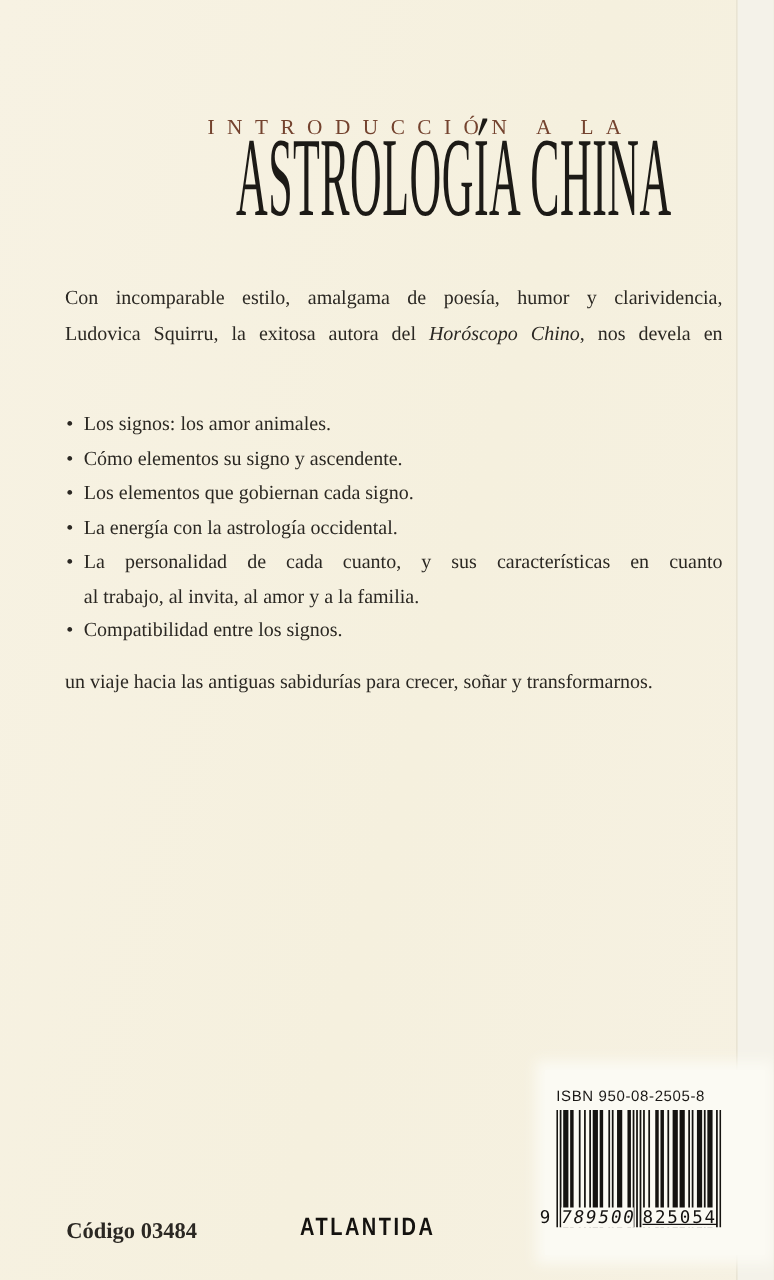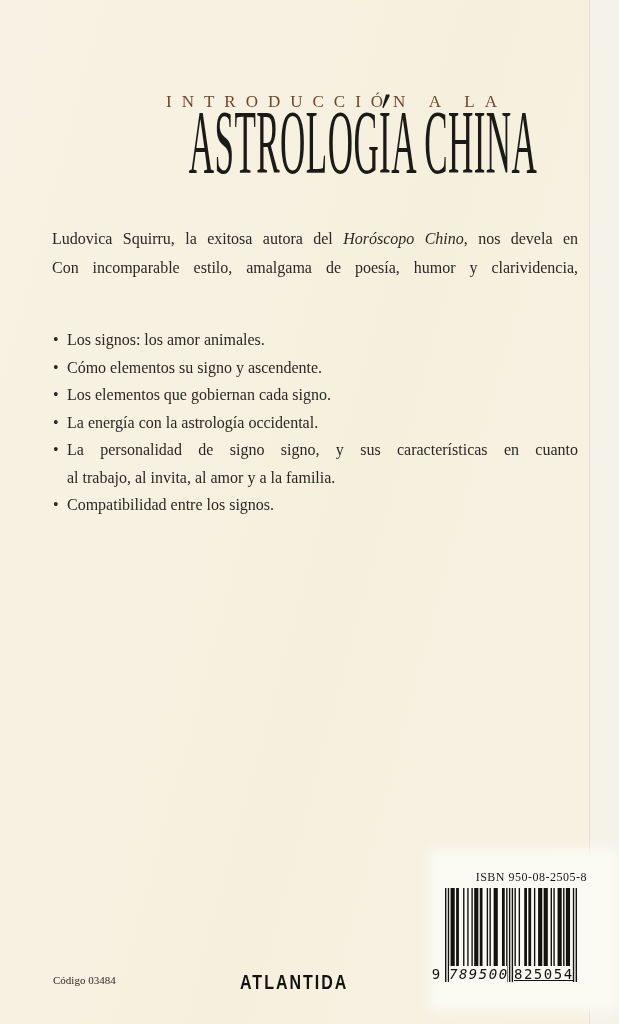--- a/index.html
+++ b/index.html
@@ -30,55 +30,55 @@
   .nowrap { white-space:nowrap; }
   .it { font-style:italic; }
   .bullets { top:326px; line-height:27.5px; }
   .bullet { position:relative; padding-left:15px; }
   .bullet .marker { position:absolute; left:1px; }
   .barcode-panel {
     position:absolute; left:436px; top:856px; width:176px; height:148px;
     background:#fbfaf3; box-shadow:0 0 10px 7px #fbfaf3;
   }
   .isbn {
-    position:absolute; left:445px; top:870px; width:132px; text-align:right;
-    font-family:Liberation Serif, serif; font-size:12px;
-    letter-spacing:0.5px; color:#1b1917; white-space:nowrap;margin-left:10px;
+    position:absolute; left:445px; top:870px; width:132px; text-align:left;
+    font-family:Liberation Sans, sans-serif; font-size:12px;
+    letter-spacing:0.5px; color:#1b1917; white-space:nowrap;
   }
   .bars { position:absolute; left:445px; top:888px; width:132px; height:94px; }
   .bars svg { display:block; width:100%; height:100%; }
   .bc-digit {
     position:absolute; height:16px; line-height:16px; top:966px;
     font-family:"DejaVu Sans Mono", monospace; font-size:14px; color:#141210;
     text-align:center; background:#fbfaf3; letter-spacing:1.5px; white-space:nowrap;
   }
   .bc-first { left:429px; width:14px; background:transparent; letter-spacing:0; }
   .bc-left  { left:449px; width:58px;font-style:italic; }
   .bc-right { left:514px; width:58px;text-decoration:underline; }
-  .code { position:absolute; left:53px; top:974px; font-size:11px; color:#2b2823; white-space:nowrap; }
+  .code { position:absolute; left:53px; top:974px; font-size:18px; color:#2b2823; white-space:nowrap;font-weight:bold; }
   .publisher {
     position:absolute; left:240px; top:971px; color:#14120f;
     font-family:"Liberation Sans", sans-serif; font-weight:bold;
     font-size:20px; letter-spacing:2.5px; white-space:nowrap;
     transform:scaleX(0.8); transform-origin:0 50%;
   }
 </style>
 </head>
 <body>
 
 <div class="page">
 
   <div class="edge-strip"></div>
 
   <div class="kicker">INTRODUCCIÓN A LA</div>
   <div class="title">ASTROLOGÍA CHINA</div>
 
   <div class="textblock p1">
+    <div class="jline">Con incomparable estilo, amalgama de poesía, humor y clarividencia,</div>
     <div class="jline"><span>Ludovica Squirru, la exitosa autora del </span><span class="it">Horóscopo Chino</span><span>, nos devela en</span></div>
-    <div class="jline">Con incomparable estilo, amalgama de poesía, humor y clarividencia,</div>
   </div>
 
   <div class="textblock bullets">
     <div class="bullet">
       <span class="marker">•</span>
       <div class="nowrap">Los signos: los amor animales.</div>
     </div>
     <div class="bullet">
       <span class="marker">•</span>
       <div class="nowrap">Cómo elementos su signo y ascendente.</div>
@@ -86,30 +86,31 @@
     <div class="bullet">
       <span class="marker">•</span>
       <div class="nowrap">Los elementos que gobiernan cada signo.</div>
     </div>
     <div class="bullet">
       <span class="marker">•</span>
       <div class="nowrap">La energía con la astrología occidental.</div>
     </div>
     <div class="bullet">
       <span class="marker">•</span>
-      <div class="jline">La personalidad de signo signo, y sus características en cuanto</div>
+      <div class="jline">La personalidad de cada cuanto, y sus características en cuanto</div>
       <div class="nowrap">al trabajo, al invita, al amor y a la familia.</div>
     </div>
     <div class="bullet">
       <span class="marker">•</span>
       <div class="nowrap">Compatibilidad entre los signos.</div>
     </div>
   </div>
 
   <div class="textblock outro">
+    <div class="nowrap">un viaje hacia las antiguas sabidurías para crecer, soñar y transformarnos.</div>
   </div>
 
   <div class="barcode-panel"></div>
   <div class="isbn">ISBN 950-08-2505-8</div>
   <div class="bars">
       <svg viewBox="0 0 95 94" preserveAspectRatio="none" xmlns="http://www.w3.org/2000/svg">
         <rect x="0" y="0" width="1" height="94" fill="#151310"></rect>
         <rect x="2" y="0" width="1" height="94" fill="#151310"></rect>
         <rect x="4" y="0" width="3" height="94" fill="#151310"></rect>
         <rect x="8" y="0" width="2" height="94" fill="#151310"></rect>

